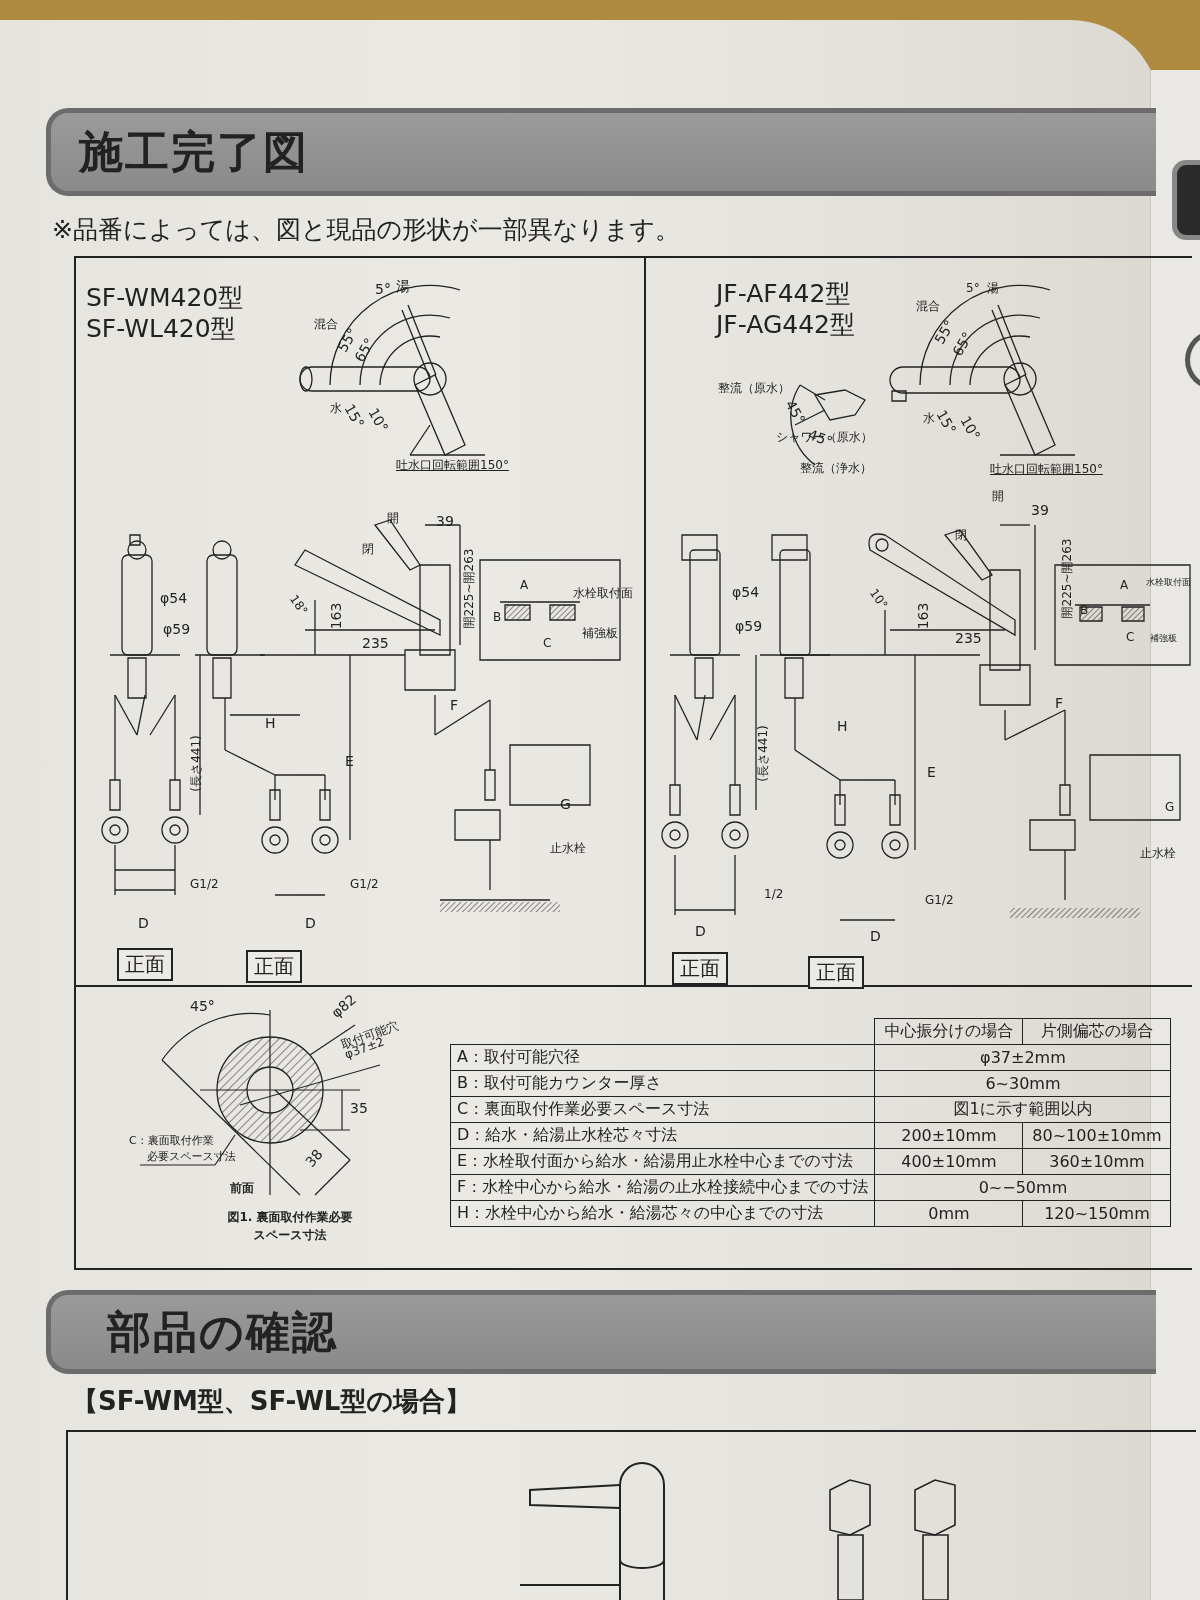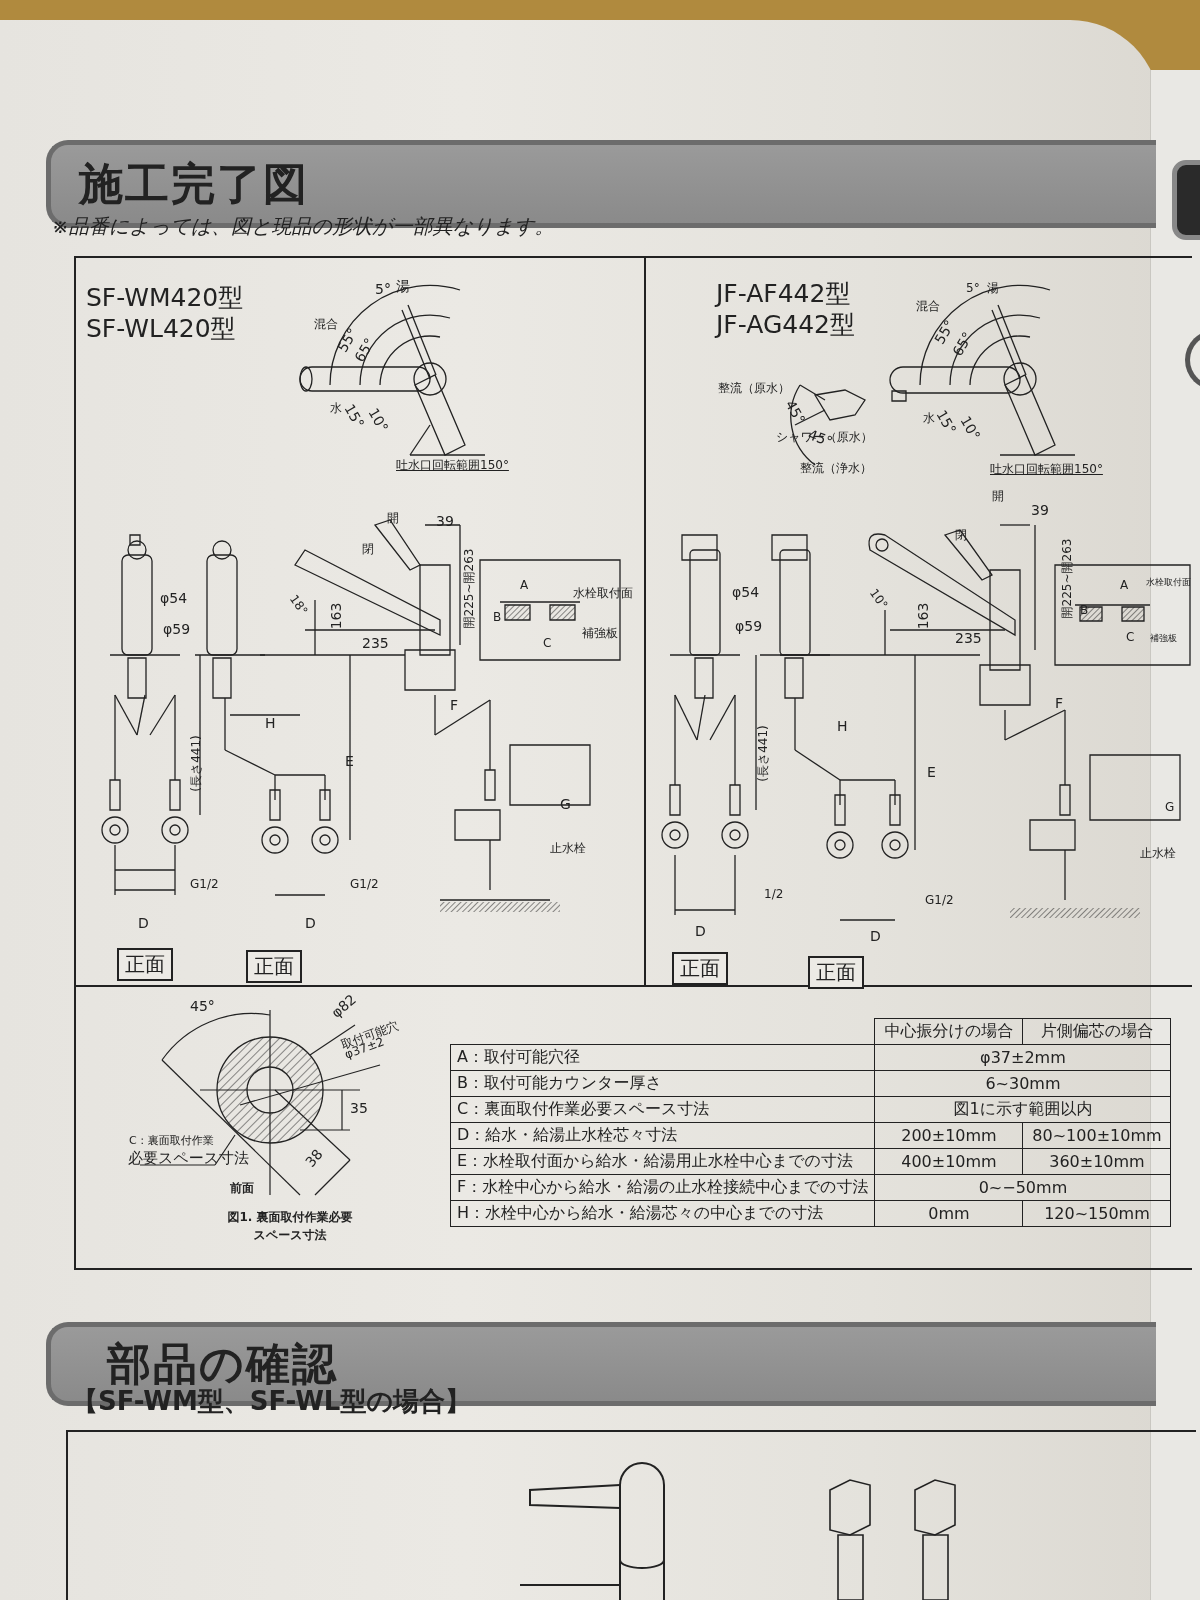--- a/index.html
+++ b/index.html
@@ -13,27 +13,27 @@
   .next-page {
     position: absolute; left: 1150px; top: 70px; width: 60px; height: 1540px;
     background: #e9e8e4; border-left: 1px solid #c9c7c1;
   }
   .next-tab { position: absolute; left: 1172px; top: 160px; width: 40px; height: 80px; background: #2a2a2a; border-radius: 14px 0 0 14px; border: 5px solid #888; }
   .next-circle { position: absolute; left: 1185px; top: 330px; width: 40px; height: 60px; border: 5px solid #555; border-radius: 30px 0 0 30px; border-right: none; }
 
   .section-header {
     position: absolute; left: 46px; width: 1110px; height: 88px;
     background: linear-gradient(180deg, #9a9a9a, #8a8a8a);
-    border: 5px solid #6c6c6c; border-radius: 22px 0 0 22px; border-right: none; margin-top: 32px;
+    border: 5px solid #6c6c6c; border-radius: 22px 0 0 22px; border-right: none;
   }
   .section-header .title {
     position: absolute; left: 28px; top: 10px; font-size: 44px; font-weight: bold;
     color: #222; letter-spacing: 2px; font-family: "DejaVu Sans", sans-serif;
   }
-  .note { position: absolute; left: 52px; top: 213px; font-size: 20px; color: #222; font-style: italic; }
+  .note { position: absolute; left: 52px; top: 213px; font-size: 25px; color: #222; }
 
   .frame { position: absolute; left: 74px; top: 256px; width: 1118px; height: 1014px; border: 2px solid #222; border-right: none; }
   .vdiv { position: absolute; left: 644px; top: 256px; width: 2px; height: 730px; background: #222; }
   .hdiv { position: absolute; left: 74px; top: 985px; width: 1118px; height: 2px; background: #222; }
 
   .model { position: absolute; font-size: 25px; line-height: 31px; color: #222; }
   .lbl { position: absolute; font-size: 12px; color: #222; white-space: nowrap; }
   .lbl-md { position: absolute; font-size: 14px; color: #222; white-space: nowrap; }
   .front-box { position: absolute; border: 2px solid #222; padding: 1px 6px; font-size: 20px; background: #eceae5; }
 
@@ -368,21 +368,21 @@
       <line x1="105" y1="170" x2="125" y2="140"></line>
     </g>
   </svg>
   <div class="lbl-md" style="left:190px;top:998px;">45°</div>
   <div class="lbl-md" style="left:330px;top:998px;transform:rotate(-40deg);">φ82</div>
   <div class="lbl" style="left:340px;top:1027px;transform:rotate(-20deg);">取付可能穴</div>
   <div class="lbl" style="left:344px;top:1041px;transform:rotate(-20deg);">φ37±2</div>
   <div class="lbl-md" style="left:350px;top:1100px;">35</div>
   <div class="lbl-md" style="left:305px;top:1150px;transform:rotate(-50deg);">38</div>
   <div class="lbl" style="left:118px;top:1133px;font-size:11px;margin-left:11px;">C：裏面取付作業</div>
-  <div class="lbl" style="left:128px;top:1149px;font-size:15px;">必要スペース寸法</div>
+  <div class="lbl" style="left:147px;top:1149px;font-size:11px;">必要スペース寸法</div>
   <div class="lbl" style="left:230px;top:1180px;font-weight:bold;">前面</div>
   <div class="fig-caption">
     <div>図1. 裏面取付作業必要</div>
     <div>スペース寸法</div>
   </div>
 </div>
 
 <table class="spec">
   <tbody>
       <tr>

